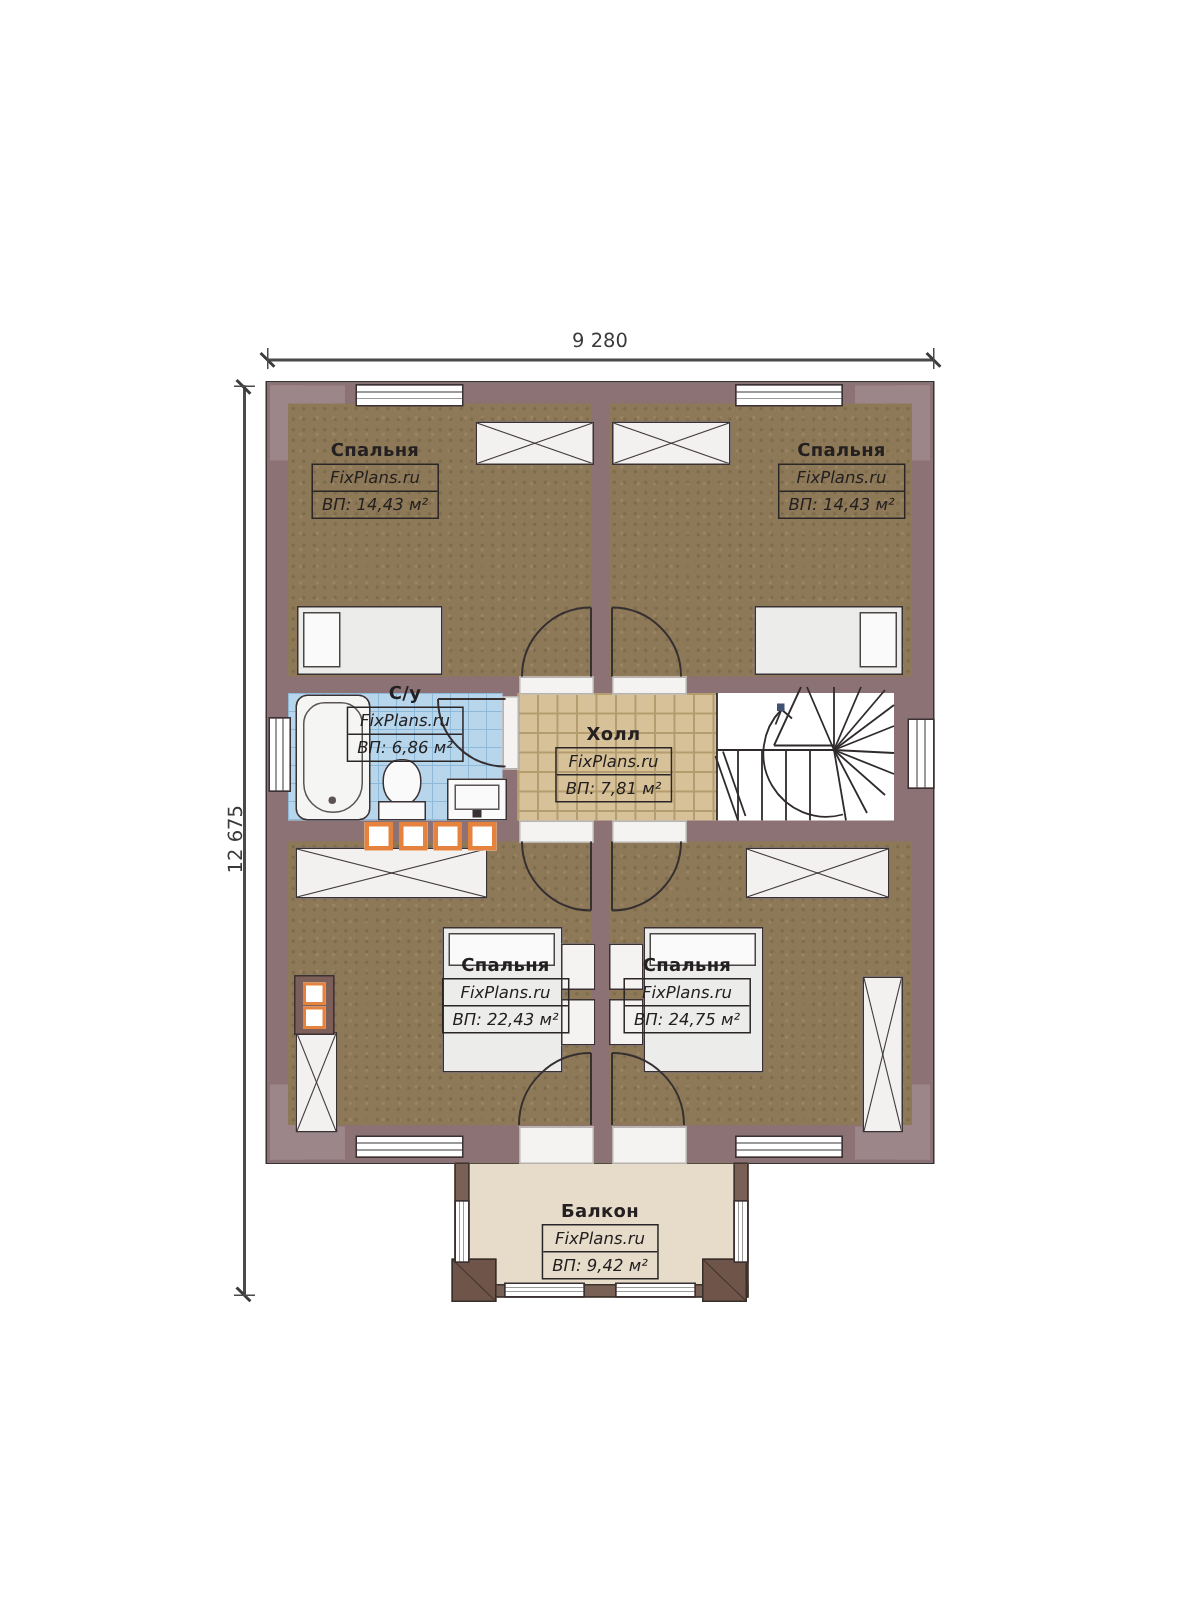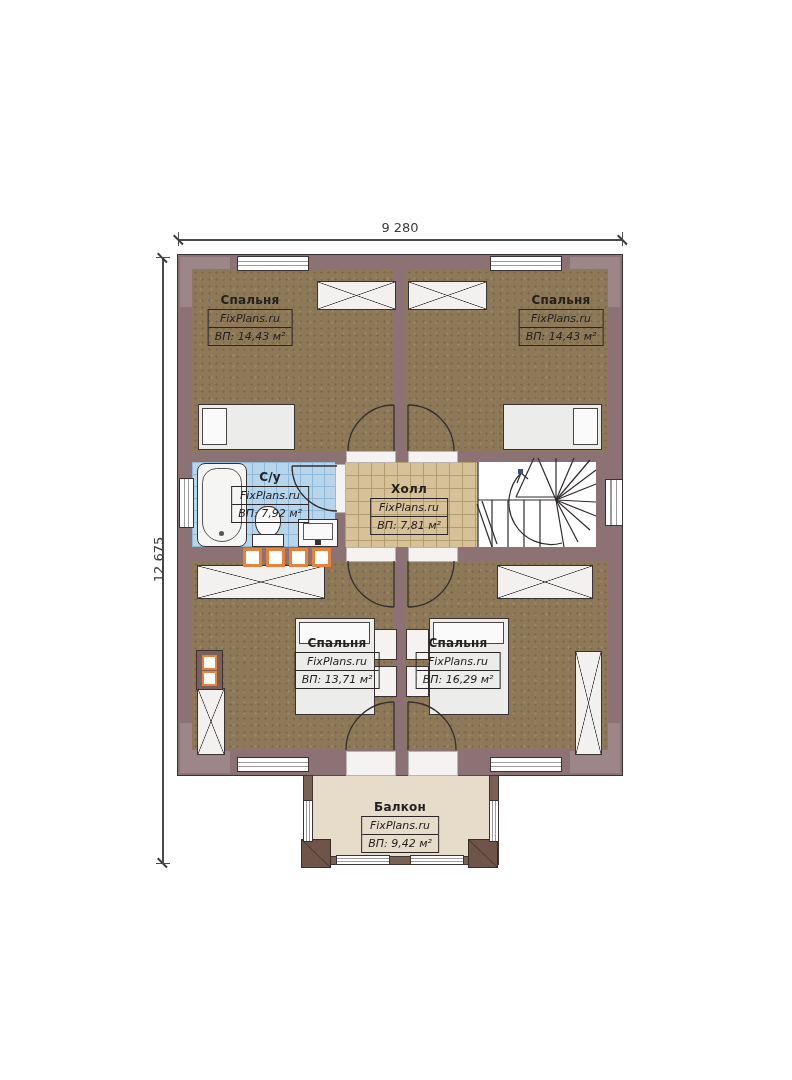--- a/index.html
+++ b/index.html
@@ -228,49 +228,49 @@
   </div>
 
   <div class="room-label" style="left:561px;top:293px">
     <div class="room-title">Спальня</div>
     <div class="label-box">
       <div class="label-row">FixPlans.ru</div>
       <div class="label-row">ВП: 14,43 м²</div>
     </div>
   </div>
 
-  <div class="room-label" style="left:270px;top:470px">
+  <div class="room-label" style="left:270px;top:455px">
     <div class="room-title">С/у</div>
     <div class="label-box">
       <div class="label-row">FixPlans.ru</div>
-      <div class="label-row">ВП: 7,92 м²</div>
+      <div class="label-row">ВП: 6,86 м²</div>
     </div>
   </div>
 
   <div class="room-label" style="left:409px;top:482px">
     <div class="room-title">Холл</div>
     <div class="label-box">
       <div class="label-row">FixPlans.ru</div>
       <div class="label-row">ВП: 7,81 м²</div>
     </div>
   </div>
 
   <div class="room-label" style="left:337px;top:636px">
     <div class="room-title">Спальня</div>
     <div class="label-box">
       <div class="label-row">FixPlans.ru</div>
-      <div class="label-row">ВП: 13,71 м²</div>
+      <div class="label-row">ВП: 22,43 м²</div>
     </div>
   </div>
 
   <div class="room-label" style="left:458px;top:636px">
     <div class="room-title">Спальня</div>
     <div class="label-box">
       <div class="label-row">FixPlans.ru</div>
-      <div class="label-row">ВП: 16,29 м²</div>
+      <div class="label-row">ВП: 24,75 м²</div>
     </div>
   </div>
 
   <div class="room-label" style="left:400px;top:800px">
     <div class="room-title">Балкон</div>
     <div class="label-box">
       <div class="label-row">FixPlans.ru</div>
       <div class="label-row">ВП: 9,42 м²</div>
     </div>
   </div>

